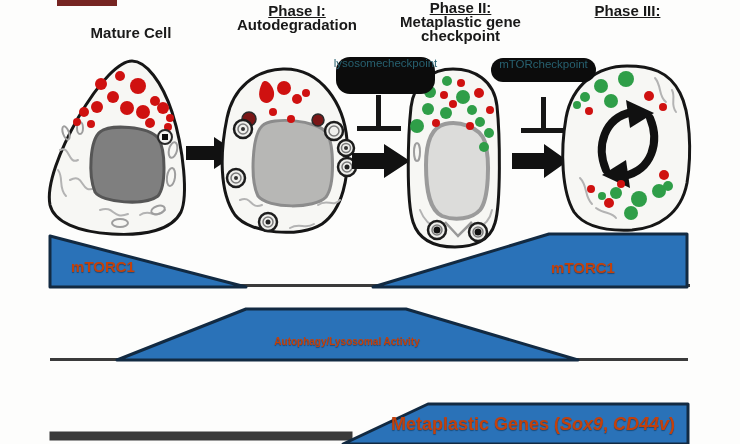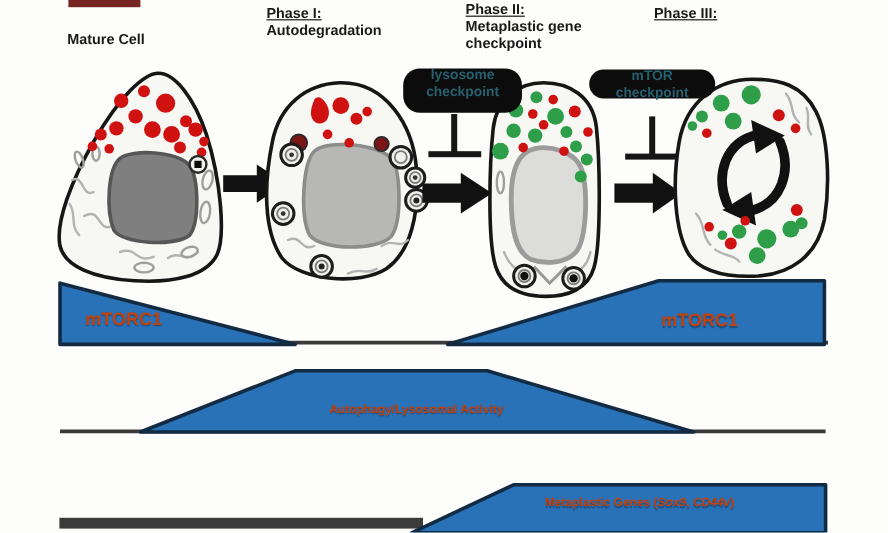--- a/index.html
+++ b/index.html
@@ -1,25 +1,25 @@
 <!DOCTYPE html>
 <html style="--c-band_blue: #2a72b8; --c-band_outline: #122a42; --c-baseline_gray: #3b3b3b; --c-granule_red: #cf1110; --c-gene_green: #2f9e48; --c-checkpoint_badge_bg: #0c0c0c; --c-checkpoint_badge_text: #27606f; --c-arrow_black: #111111;"><head>
 <meta charset="utf-8">
 <style>
   html,body{margin:0;padding:0;background:#ffffff;}
   .canvas{
     position:relative;width:740px;height:444px;background:#fdfdfc;overflow:hidden;
     font-family:"Liberation Sans",sans-serif;
   }
-  .hdr{position:absolute;font-weight:bold;color:#191919;font-size:12px;line-height:14px;white-space:nowrap;}
+  .hdr{position:absolute;text-align:center;font-weight:bold;color:#191919;font-size:15px;line-height:14px;white-space:nowrap;}
   .hdr .u{text-decoration:underline;}
   .badge{
     position:absolute;background:var(--c-checkpoint_badge_bg,#0c0c0c);border-radius:14px;
-    color:var(--c-checkpoint_badge_text,#27606f);font-weight:bold;font-size:11.5px;line-height:13.5px;
-    text-align:center;display:flex;flex-direction:column;z-index:5;
+    color:var(--c-checkpoint_badge_text,#27606f);font-weight:normal;font-size:11.5px;line-height:13.5px;
+    text-align:center;display:flex;flex-direction:row;justify-content:center;z-index:5;
   }
   .bandlabel{
     position:absolute;color:#c2410c;font-weight:bold;text-align:center;
     text-shadow:0 1px 1px rgba(0,0,0,0.35);white-space:nowrap;z-index:4;
   }
   .artifact{position:absolute;left:57px;top:0;width:60px;height:6px;background:#762522;}
   svg.layer{position:absolute;left:0;top:0;z-index:1;}
   .band{fill:var(--c-band_blue,#2a72b8);stroke:var(--c-band_outline,#122a42);stroke-width:3;stroke-linejoin:round;}
   .baseline{stroke:var(--c-baseline_gray,#3b3b3b);}
   .cell{fill:#f7f7f4;stroke:#161616;stroke-width:3;}
@@ -247,17 +247,17 @@
     <div>checkpoint</div>
   </div>
   <div class="badge" style="left:491px;top:58px;width:105px;height:24px;">
     <div>mTOR</div>
     <div>checkpoint</div>
   </div>
 
   <div class="bandlabel" style="left:57px;top:258px;width:92px;font-size:15px;">mTORC1</div>
   <div class="bandlabel" style="left:537px;top:259px;width:92px;font-size:15px;">mTORC1</div>
   <div class="bandlabel" style="left:182px;top:336px;width:330px;font-size:10px;">Autophagy/Lysosomal Activity</div>
-  <div class="bandlabel" style="left:372px;top:414px;width:322px;font-size:10px;">
+  <div class="bandlabel" style="left:372px;top:414px;width:322px;font-size:18px;">
     <span>Metaplastic Genes (</span><span class="it">Sox9</span><span>, </span><span class="it">CD44v</span><span>)</span>
   </div>
 
 </div>
 
 </body></html>

